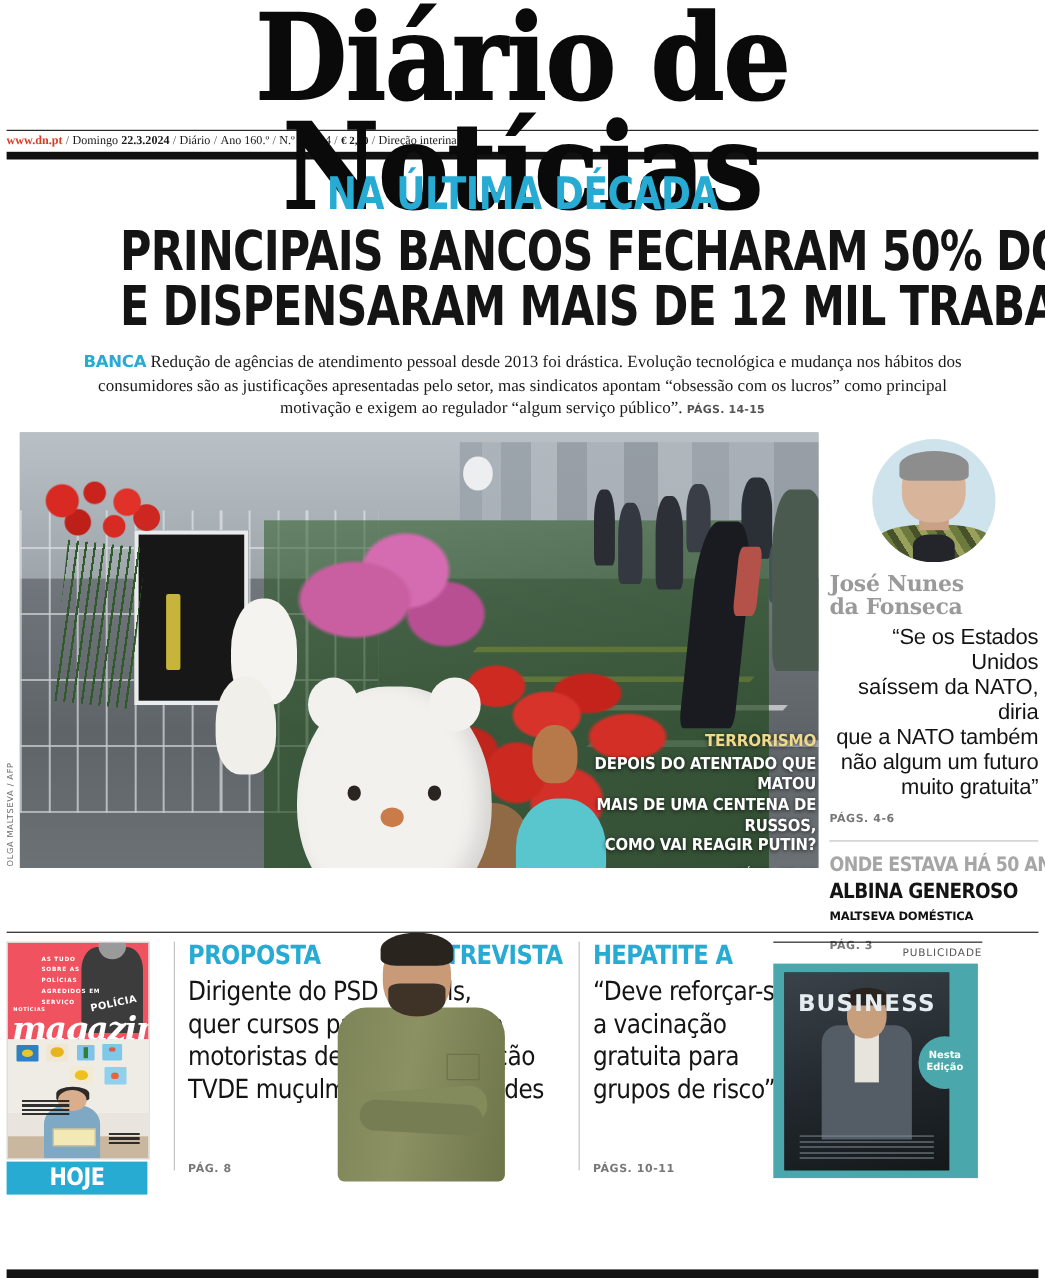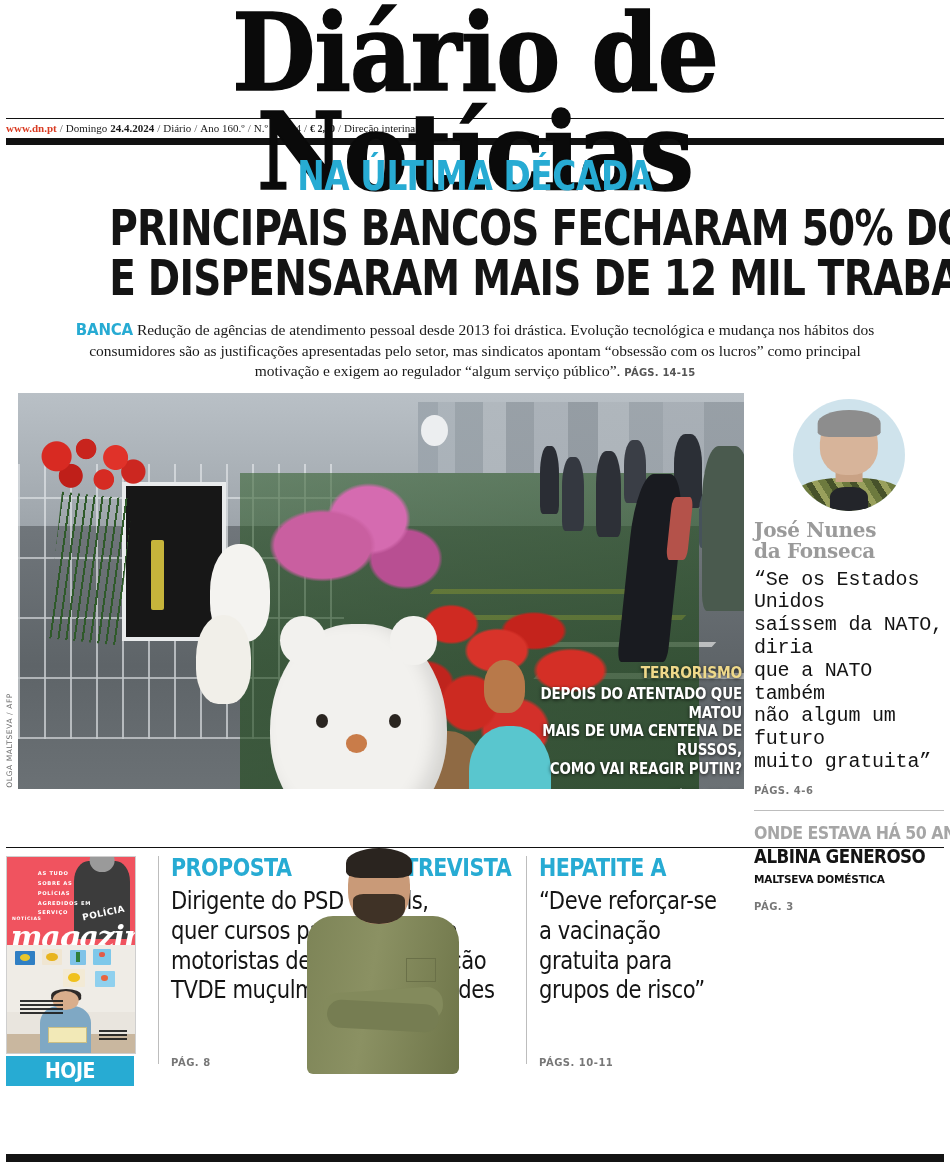--- a/index.html
+++ b/index.html
@@ -202,22 +202,22 @@
 
   .rc-name{
     font-family:"DejaVu Serif",serif;font-weight:700;color:#9a9a9a;
     font-size:20px;line-height:1.06;margin-top:9px;letter-spacing:-.3px;
   }
   .rc-role{
     font-family:"DejaVu Sans",sans-serif;font-weight:700;color:#111;
     font-size:10.5px;line-height:1.22;margin-top:4px;letter-spacing:-.35px;
   }
   .rc-quote{
-    font-family:Liberation Mono, monospace;color:#141414;
-    font-size:20px;line-height:1.14;margin-top:6px;letter-spacing:-.2px;
+    font-family:Liberation Sans, sans-serif;color:#141414;
+    font-size:20px;line-height:1.14;margin-top:6px;letter-spacing:-.2px;text-align:right;
   }
   .rc-pg{font-family:"DejaVu Sans",sans-serif;font-weight:700;font-size:10px;color:#777;margin-top:11px;letter-spacing:.5px;}
   .rc-div{height:1px;background:#bdbdbd;margin:14px 0 11px 0;}
   .rc-head2{
     font-family:"DejaVu Sans",sans-serif;font-weight:700;color:#a6a6a6;
     font-size:18px;letter-spacing:-.6px;transform:scaleX(.88);transform-origin:left;white-space:nowrap;
   }
   .rc-name2{
     font-family:"DejaVu Sans",sans-serif;font-weight:700;color:#141414;
     font-size:19px;letter-spacing:-.6px;margin-top:2px;transform:scaleX(.88);transform-origin:left;white-space:nowrap;
@@ -338,21 +338,21 @@
     <span class="mw">Diário de Notícias</span>
   </div>
 
   <div class="rule-thin"></div>
 
   <div class="infoline">
     <span class="site">www.dn.pt</span>
     <span class="sep">/</span>
     <span>Domingo</span>
     <span>&nbsp;</span>
-    <span class="b">24.4.2024</span>
+    <span class="b">22.3.2024</span>
     <span class="sep">/</span>
     <span>Diário</span>
     <span class="sep">/</span>
     <span>Ano 160.º</span>
     <span class="sep">/</span>
     <span>N.º 38 584</span>
     <span class="sep">/</span>
     <span class="price">€ 2,00</span>
     <span class="sep">/</span>
     <span>Direção interina</span>
@@ -544,16 +544,36 @@
       <div class="nc-kick">HEPATITE A</div>
       <div class="nc-title">
         <div>“Deve reforçar-se</div>
         <div>a vacinação</div>
         <div>gratuita para</div>
         <div>grupos de risco”</div>
       </div>
       <div class="nc-pg">PÁGS. 10-11</div>
     </div>
 
+    <div class="ad-col">
+      <div class="ad-rule"></div>
+      <div class="ad-label">PUBLICIDADE</div>
+      <div class="ad-box">
+        <div class="ad-inner">
+          <div class="ad-bg"></div>
+          <div class="ad-man">
+            <div class="bd"></div>
+            <div class="hd"></div>
+            <div class="hr"></div>
+          </div>
+          <div class="ad-title">BUSINESS</div>
+          <div class="ad-strip"></div>
+        </div>
+        <div class="ad-badge">
+          <span>Nesta</span>
+          <span>Edição</span>
+        </div>
+      </div>
+    </div>
   </div>
 
   <div class="footer-bar"></div>
 </div>
 
 </body></html>

